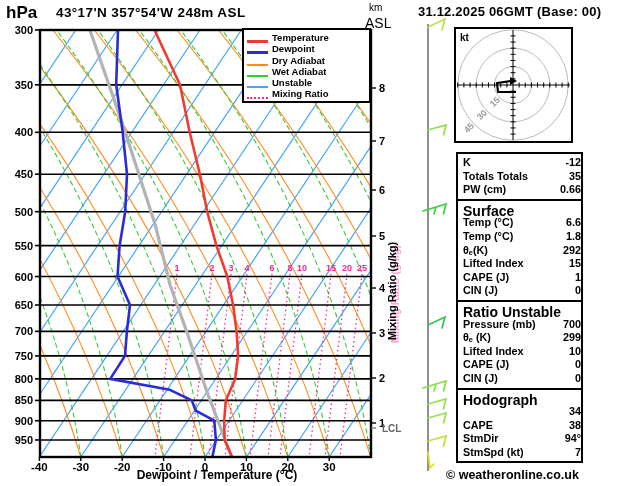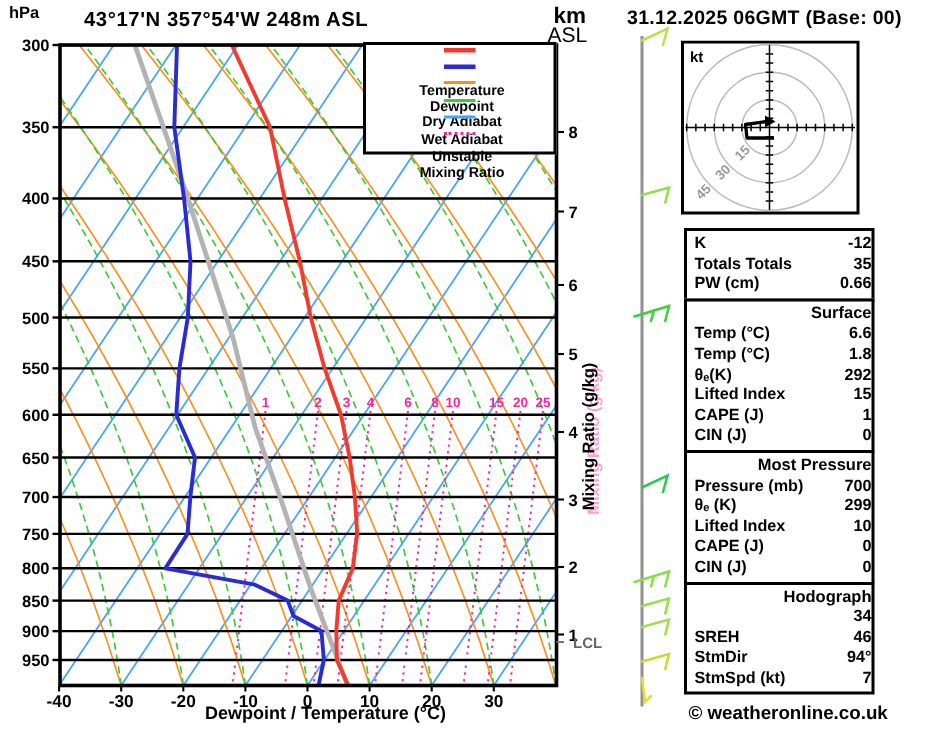--- a/index.html
+++ b/index.html
@@ -1,38 +1,38 @@
 <!DOCTYPE html>
 <html><head>
 <meta charset="utf-8">
 <style>
   html,body{margin:0;padding:0;background:#fff;}
   .stage{position:relative;width:629px;height:486px;background:#fff;overflow:hidden;
          font-family:"Liberation Sans","DejaVu Sans",sans-serif;color:#000;}
   .stage svg{position:absolute;left:0;top:0;}
   .abs{position:absolute;white-space:nowrap;}
-  .hpa{left:6px;top:3px;font-weight:bold;font-size:11px;}
+  .hpa{left:6px;top:3px;font-weight:bold;font-size:17px;}
   .title{left:56px;top:5px;font-weight:bold;font-size:13.5px;letter-spacing:.4px;}
-  .km{left:369px;top:2px;font-weight:bold;font-size:15px;}
+  .km{left:369px;top:2px;font-weight:normal;font-size:10px;}
   .asl{left:365px;top:15px;font-weight:normal;font-size:14px;}
   .date{left:418px;top:4px;font-weight:bold;font-size:13px;letter-spacing:.2px;}
-  .footer{left:446px;top:468px;font-weight:bold;font-size:12.5px;margin-left:13px;}
+  .footer{left:446px;top:468px;font-weight:bold;font-size:12.5px;}
   
   #legend{position:absolute;left:242px;top:28px;width:129px;box-sizing:border-box;
           border:2px solid #000;background:#fff;padding:2px 0 2px 3px;z-index:5;}
-  .lrow{display:flex;align-items:center;height:11.2px;flex-direction:column;}
+  .lrow{display:flex;align-items:flex-end;height:11.2px;}
   .lsample{display:inline-block;width:21px;margin-right:4px;flex:0 0 21px;}
   .ltext{font-size:9.5px;font-weight:600;line-height:10px;}
   
   #hodo{position:absolute;left:454px;top:27px;}
   
   #tables{position:absolute;left:456px;top:154px;width:127px;}
   .tbox{box-sizing:border-box;border:2px solid #000;margin-top:-2px;background:#fff;
         padding:2px 0 2px 5px;}
-  .thead{text-align:right;font-size:11px;font-weight:600;height:13.6px;}
+  .thead{text-align:left;font-size:14px;font-weight:600;height:13.6px;}
   .trow{display:flex;height:13.6px;font-size:10.8px;font-weight:600;}
   .trow .lbl{flex:0 0 92px;}
   .trow .val{flex:1;text-align:right;}
 </style>
 </head>
 <body>
 
 <div class="stage">
   <svg id="plot" width="629" height="486">
       <defs>
@@ -346,21 +346,21 @@
         <div class="trow">
           <span class="lbl">CAPE (J)</span>
           <span class="val">1</span>
         </div>
         <div class="trow">
           <span class="lbl">CIN (J)</span>
           <span class="val">0</span>
         </div>
       </div>
       <div class="tbox">
-        <div class="thead">Most Pressure</div>
+        <div class="thead">Ratio Unstable</div>
         <div class="trow">
           <span class="lbl">Pressure (mb)</span>
           <span class="val">700</span>
         </div>
         <div class="trow">
           <span class="lbl">θₑ (K)</span>
           <span class="val">299</span>
         </div>
         <div class="trow">
           <span class="lbl">Lifted Index</span>
@@ -374,22 +374,22 @@
           <span class="lbl">CIN (J)</span>
           <span class="val">0</span>
         </div>
       </div>
       <div class="tbox">
         <div class="thead">Hodograph</div>
         <div class="trow">
           <span class="val">34</span>
         </div>
         <div class="trow">
-          <span class="lbl">SREH</span>
-          <span class="val">46</span>
+          <span class="lbl">CAPE</span>
+          <span class="val">38</span>
         </div>
         <div class="trow">
           <span class="lbl">StmDir</span>
           <span class="val">94°</span>
         </div>
         <div class="trow">
           <span class="lbl">StmSpd (kt)</span>
           <span class="val">7</span>
         </div>
       </div>

